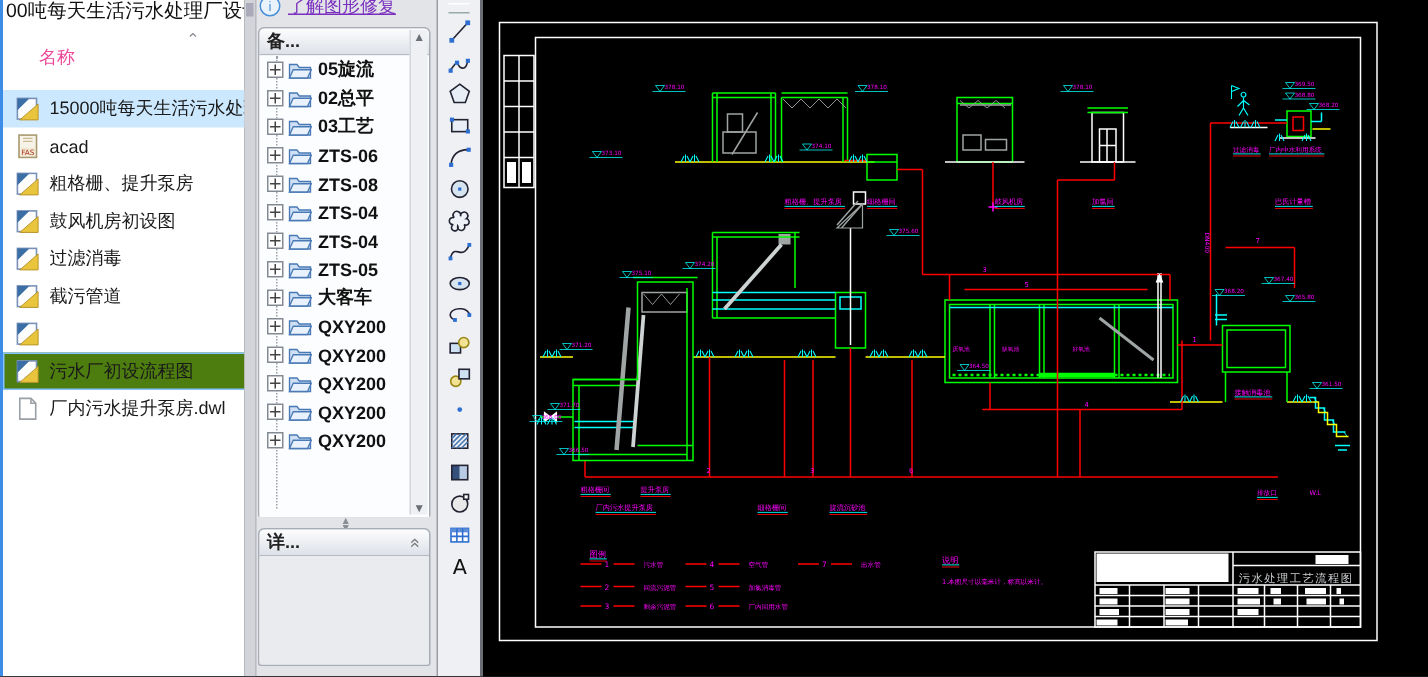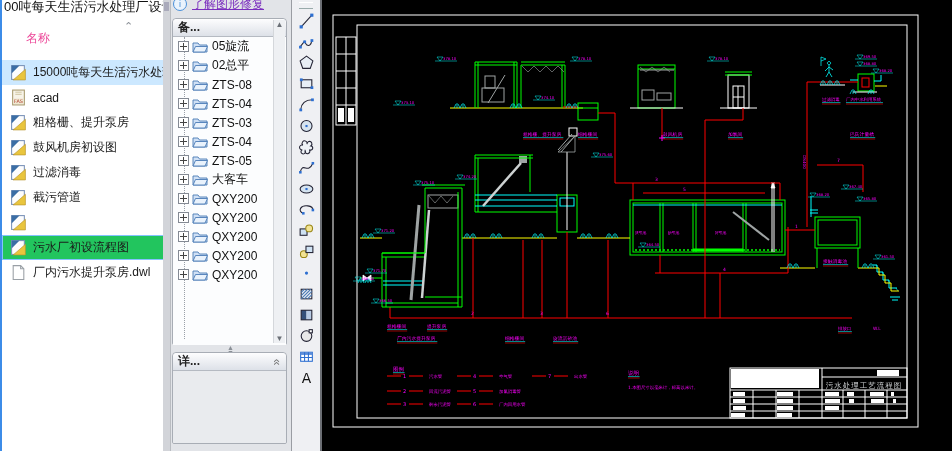--- a/index.html
+++ b/index.html
@@ -7,21 +7,21 @@
     font-family:"Liberation Sans","DejaVu Sans",sans-serif;font-size:12px;}
   
   .explorer{position:absolute;left:0;top:0;width:163px;height:451px;background:#fff;
     border-left:2px solid #3c8ce8;box-sizing:border-box;overflow:hidden;}
   .exp-title{position:absolute;left:2px;top:-2px;width:170px;white-space:nowrap;color:#111;font-size:13px;line-height:18px;}
   .col-header{position:absolute;left:24px;top:30px;color:#ec4899;font-size:12px;}
   .sort-caret{position:absolute;left:122px;top:20px;color:#8a8f96;font-size:11px;}
   .file-list{position:absolute;left:0;top:60px;width:163px;}
   .file-row{height:25px;display:flex;align-items:center;padding-left:8px;white-space:nowrap;color:#1a1a1a;cursor:default;}
   .file-row.sel{background:#cce8ff;}
-  .file-row.focus{background:#22c55e;outline:1px solid #84c3ff;outline-offset:-1px;text-align:center;}
+  .file-row.focus{background:#4d7c0f;outline:1px solid #84c3ff;outline-offset:-1px;text-align:center;}
   .file-row .ficon{width:17px;height:17px;margin-right:6px;flex:0 0 17px;}
   
   .palette{position:absolute;left:163px;top:0;width:129px;height:451px;background:#e2e4e8;overflow:hidden;border-right:1px solid #9a9da3;box-sizing:border-box;}
   .pal-strip{position:absolute;left:0;top:0;width:7px;height:451px;background:#d2d4d9;border-right:1px solid #b9bcc1;}
   .pal-grip{position:absolute;left:1px;top:2px;width:5px;height:9px;background:#aab;}
   .pal-link-row{position:absolute;left:10px;top:-4px;height:16px;display:flex;align-items:center;}
   .info-icon{display:inline-block;width:12px;height:12px;border:1px solid #4a90d9;border-radius:50%;
     color:#4a90d9;font-size:9px;line-height:12px;text-align:center;margin-right:5px;background:#eaf3fc;}
   .pal-link{color:#7b2fbe;text-decoration:underline;font-size:12px;white-space:nowrap;}
   .pal-panel{position:absolute;left:9px;width:115px;background:#f7f8fa;border:1px solid #a8adb5;border-radius:4px 4px 2px 2px;box-sizing:border-box;}
@@ -140,21 +140,21 @@
       </div>
     <div class="pal-link-row">
       <span class="info-icon">i</span>
       <a class="pal-link" href="#">了解图形修复</a>
     </div>
     <div class="pal-panel" style="top:18px;height:327px;">
       <div class="pal-head">
         <span>备...</span>
         <span class="chev">«</span>
       </div>
-      <div class="tree" id="tree" style="height:308px;">
+      <div class="tree" id="tree" style="height:308px;font-weight:bold;">
         <div class="tree-vline"></div>
       <div class="tree-item">
             <span class="plusbox"></span>
             <svg viewBox="0 0 16 13" class="folder">
               <path d="M1,3 L6,3 L7.5,5 L15,5 L15,12 L1,12 Z" fill="#cfe0f5" stroke="#4a7ab5" stroke-width="0.9"></path>
               <path d="M1,12 L3.5,6.5 L15.5,6.5 L13,12 Z" fill="#e9f2fc" stroke="#4a7ab5" stroke-width="0.9"></path>
             </svg>
             <span>05旋流</span>
           </div>
           <div class="tree-item">
@@ -164,37 +164,45 @@
               <path d="M1,12 L3.5,6.5 L15.5,6.5 L13,12 Z" fill="#e9f2fc" stroke="#4a7ab5" stroke-width="0.9"></path>
             </svg>
             <span>02总平</span>
           </div>
           <div class="tree-item">
             <span class="plusbox"></span>
             <svg viewBox="0 0 16 13" class="folder">
               <path d="M1,3 L6,3 L7.5,5 L15,5 L15,12 L1,12 Z" fill="#cfe0f5" stroke="#4a7ab5" stroke-width="0.9"></path>
               <path d="M1,12 L3.5,6.5 L15.5,6.5 L13,12 Z" fill="#e9f2fc" stroke="#4a7ab5" stroke-width="0.9"></path>
             </svg>
+            <span>03工艺</span>
+          </div>
+          <div class="tree-item">
+            <span class="plusbox"></span>
+            <svg viewBox="0 0 16 13" class="folder">
+              <path d="M1,3 L6,3 L7.5,5 L15,5 L15,12 L1,12 Z" fill="#cfe0f5" stroke="#4a7ab5" stroke-width="0.9"></path>
+              <path d="M1,12 L3.5,6.5 L15.5,6.5 L13,12 Z" fill="#e9f2fc" stroke="#4a7ab5" stroke-width="0.9"></path>
+            </svg>
+            <span>ZTS-06</span>
+          </div>
+          <div class="tree-item">
+            <span class="plusbox"></span>
+            <svg viewBox="0 0 16 13" class="folder">
+              <path d="M1,3 L6,3 L7.5,5 L15,5 L15,12 L1,12 Z" fill="#cfe0f5" stroke="#4a7ab5" stroke-width="0.9"></path>
+              <path d="M1,12 L3.5,6.5 L15.5,6.5 L13,12 Z" fill="#e9f2fc" stroke="#4a7ab5" stroke-width="0.9"></path>
+            </svg>
             <span>ZTS-08</span>
           </div>
           <div class="tree-item">
             <span class="plusbox"></span>
             <svg viewBox="0 0 16 13" class="folder">
               <path d="M1,3 L6,3 L7.5,5 L15,5 L15,12 L1,12 Z" fill="#cfe0f5" stroke="#4a7ab5" stroke-width="0.9"></path>
               <path d="M1,12 L3.5,6.5 L15.5,6.5 L13,12 Z" fill="#e9f2fc" stroke="#4a7ab5" stroke-width="0.9"></path>
             </svg>
             <span>ZTS-04</span>
-          </div>
-          <div class="tree-item">
-            <span class="plusbox"></span>
-            <svg viewBox="0 0 16 13" class="folder">
-              <path d="M1,3 L6,3 L7.5,5 L15,5 L15,12 L1,12 Z" fill="#cfe0f5" stroke="#4a7ab5" stroke-width="0.9"></path>
-              <path d="M1,12 L3.5,6.5 L15.5,6.5 L13,12 Z" fill="#e9f2fc" stroke="#4a7ab5" stroke-width="0.9"></path>
-            </svg>
-            <span>ZTS-03</span>
           </div>
           <div class="tree-item">
             <span class="plusbox"></span>
             <svg viewBox="0 0 16 13" class="folder">
               <path d="M1,3 L6,3 L7.5,5 L15,5 L15,12 L1,12 Z" fill="#cfe0f5" stroke="#4a7ab5" stroke-width="0.9"></path>
               <path d="M1,12 L3.5,6.5 L15.5,6.5 L13,12 Z" fill="#e9f2fc" stroke="#4a7ab5" stroke-width="0.9"></path>
             </svg>
             <span>ZTS-04</span>
           </div>
           <div class="tree-item">

